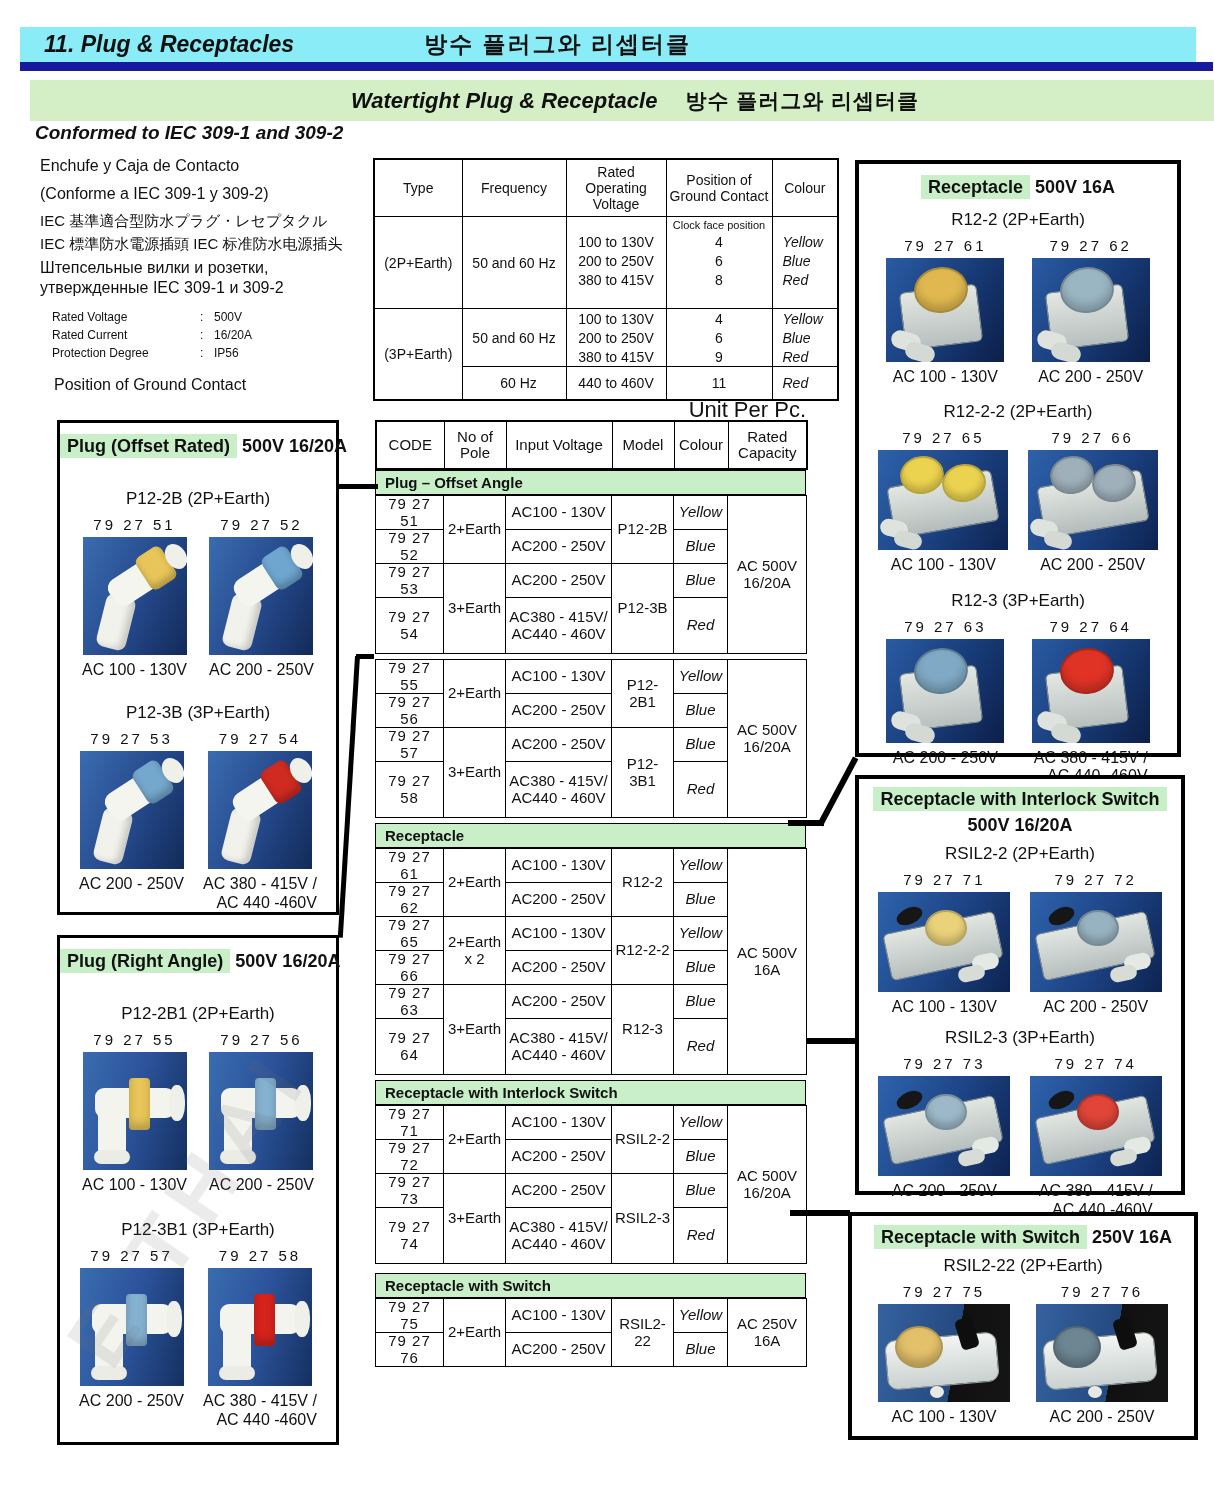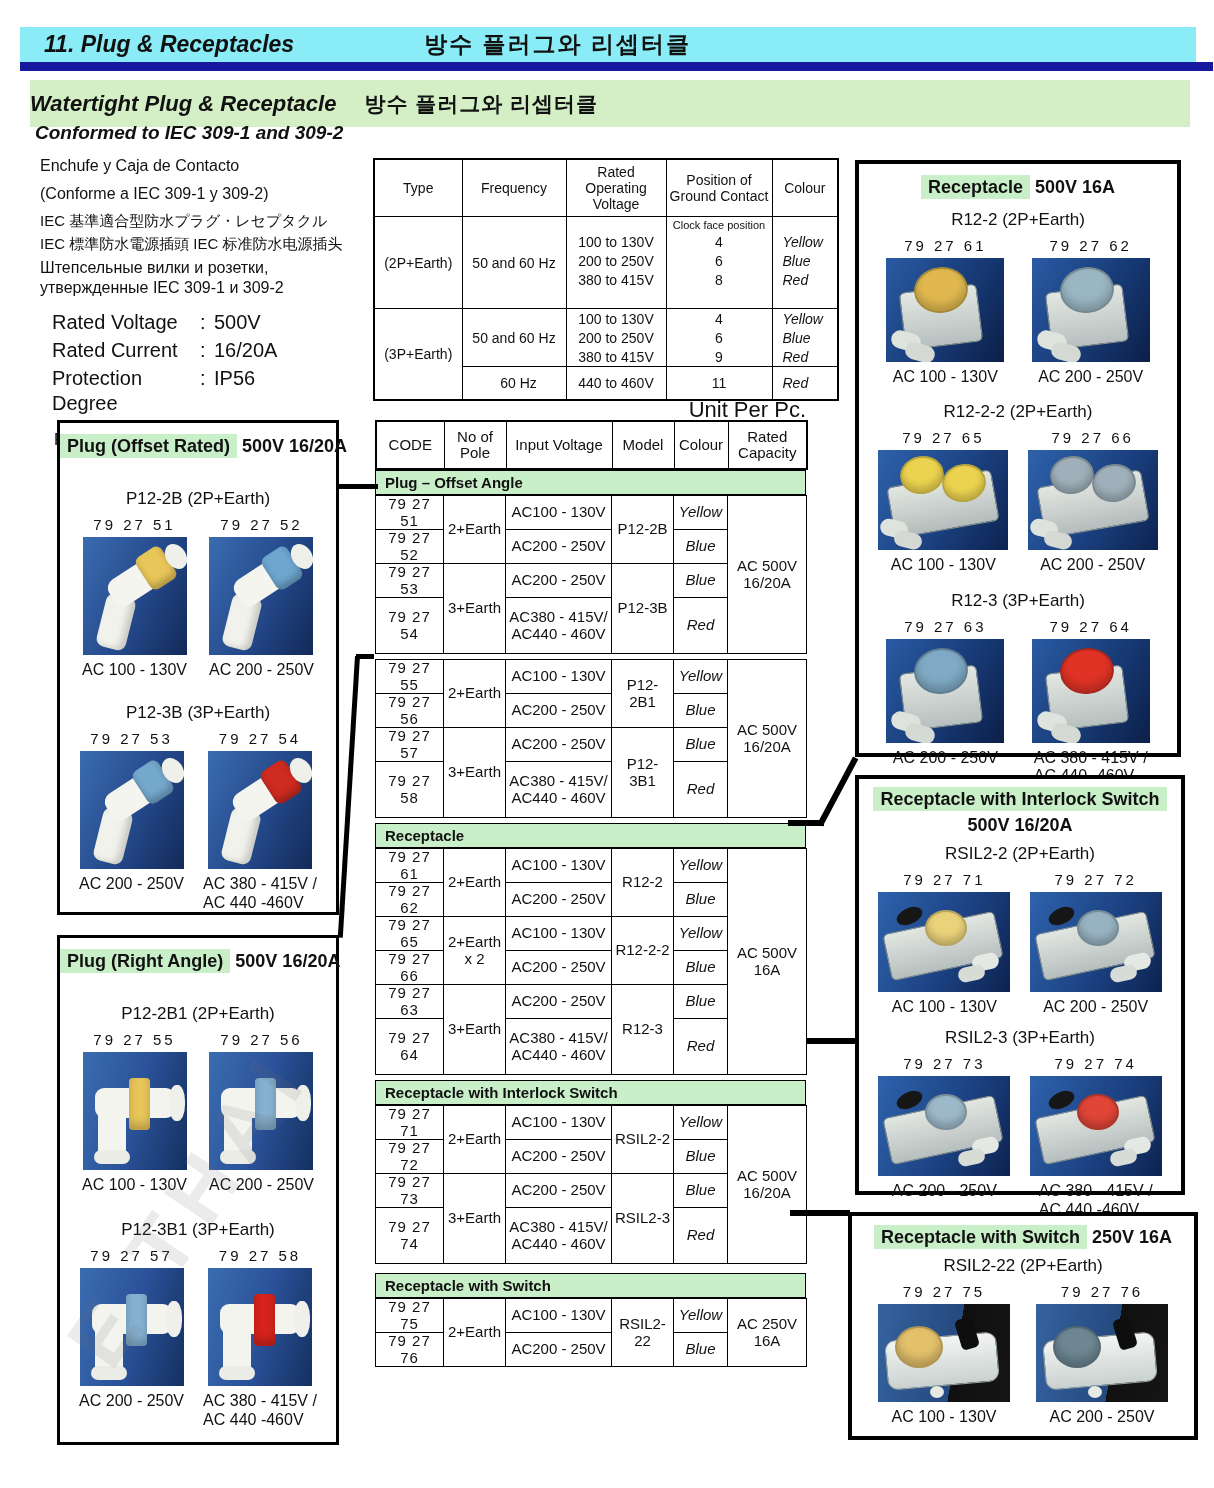--- a/index.html
+++ b/index.html
@@ -9,33 +9,33 @@
     -webkit-font-smoothing:antialiased;
   }
   .abs{position:absolute;}
 
   
   .banner-cyan{left:20px;top:27px;width:1176px;height:35px;background:#8aecf6;
     display:flex;align-items:center;}
   .sec-title{font-size:23px;font-weight:bold;font-style:italic;margin-left:24px;white-space:nowrap;}
   .sec-title-kr{font-size:23px;font-weight:bold;margin-left:130px;white-space:nowrap;letter-spacing:2px;}
   .navy-bar{left:20px;top:62px;width:1193px;height:9px;background:#171a9e;}
-  .banner-green{left:30px;top:80px;width:1160px;height:47px;background:#d4efc6;
-    display:flex;align-items:center;justify-content:flex-start;}
+  .banner-green{left:30px;top:80px;width:1160px;height:41px;background:#d4efc6;
+    display:flex;align-items:center;justify-content:center;padding-left:25px;}
   .banner-green .t1{font-size:22px;font-weight:bold;font-style:italic;}
   .banner-green .t2{font-size:21px;font-weight:bold;margin-left:28px;letter-spacing:1px;}
   .conformed{left:35px;top:122px;font-size:19px;font-weight:bold;font-style:italic;}
 
   
   .intro{left:40px;top:156px;width:320px;font-size:16px;line-height:1.25;}
   .intro .l{margin-bottom:8px;}
   .intro .cjk{font-size:15px;margin-bottom:4px;}
   .intro .ru{margin-bottom:0px;}
   .specs{margin-top:12px;margin-left:12px;}
-  .specs .row{display:flex;font-size:20px;margin-bottom:3px;}
+  .specs .row{display:flex;font-size:12px;margin-bottom:3px;}
   .specs .lab{width:148px;}
   .specs .col{width:14px;}
   .ground{margin-top:14px;margin-left:14px;font-size:16px;}
 
   
   .st-wrap{left:373px;top:158px;}
   table.st{border-collapse:collapse;table-layout:fixed;width:464px;font-size:14px;}
   table.st{border:2px solid #000;}
   table.st th, table.st td{border-left:1px solid #000;border-right:1px solid #000;
     padding:0 3px;text-align:center;font-weight:normal;vertical-align:middle;}
@@ -71,21 +71,21 @@
   
   .pbox{position:absolute;background:#fff;border:3px solid #000;box-sizing:border-box;}
   .pbox.thick{border-width:4px;}
   .pbox-title{text-align:center;font-weight:bold;font-size:18px;margin-top:13px;white-space:nowrap;}
   .hl{background:#c9efc9;padding:2px 7px;}
   .pbox-sub{text-align:center;font-weight:bold;font-size:18px;margin-top:8px;}
   .group-head{text-align:center;font-size:17px;margin-top:22px;white-space:nowrap;}
   .prow{display:flex;justify-content:space-evenly;margin-top:7px;}
   .pitem{display:flex;flex-direction:column;align-items:center;}
   .pcode{font-size:15px;letter-spacing:3px;margin-bottom:4px;white-space:nowrap;}
-  .pcap{font-size:16px;text-align:left;margin-top:6px;line-height:1.15;white-space:nowrap;}
+  .pcap{font-size:16px;text-align:right;margin-top:6px;line-height:1.15;white-space:nowrap;}
   .photo{position:relative;overflow:hidden;}
   .photo span{position:absolute;display:block;}
 
   
   .po{width:104px;height:118px;background:linear-gradient(115deg,#3a6cb0 0%,#24488a 55%,#122a58 100%);}
   .po .low{left:18px;top:58px;width:30px;height:54px;background:#f2f2ec;border-radius:8px;
     transform:rotate(14deg);box-shadow:inset -5px 0 7px rgba(0,0,0,.18);}
   .po .up{left:24px;top:28px;width:64px;height:30px;background:#f5f5f0;border-radius:10px;transform:rotate(-33deg);}
   .po .ring{left:58px;top:12px;width:30px;height:38px;border-radius:7px;transform:rotate(-33deg);
     box-shadow:inset 0 -5px 7px rgba(0,0,0,.25);}

